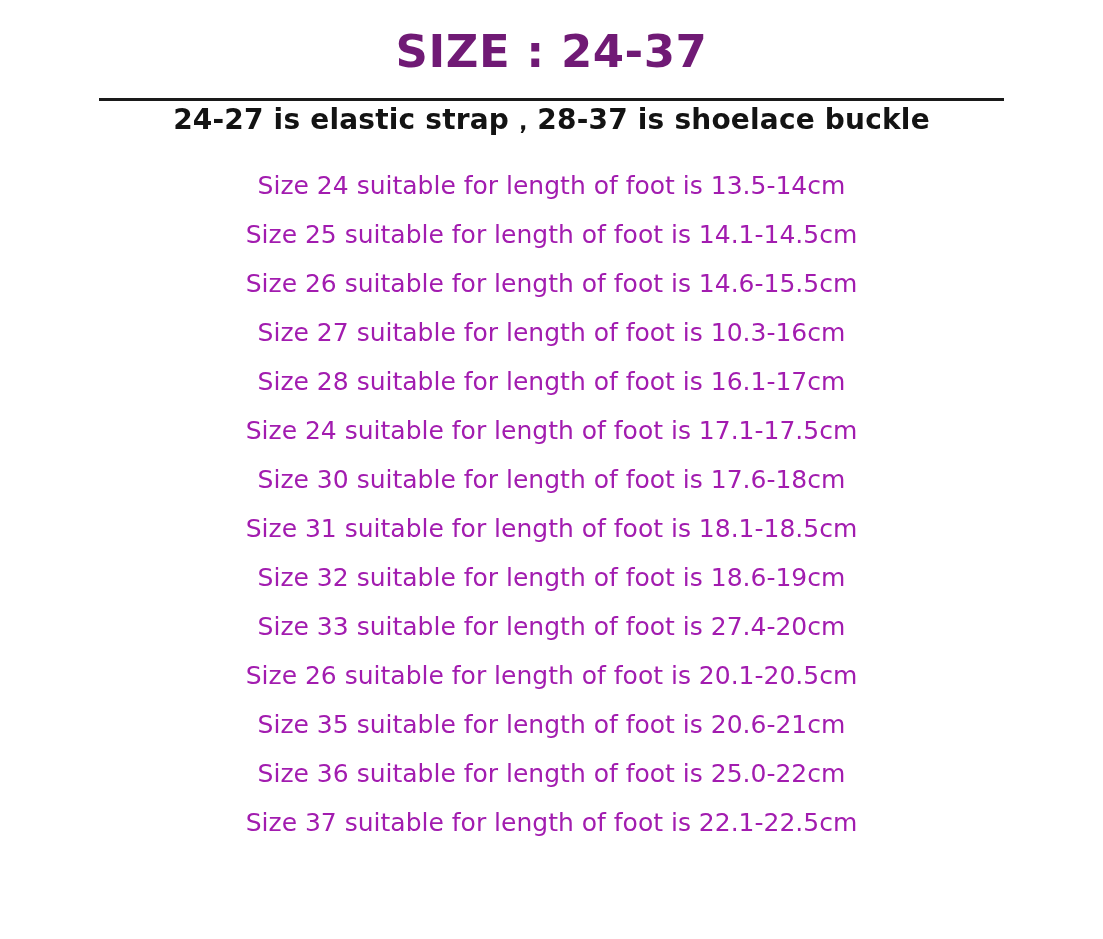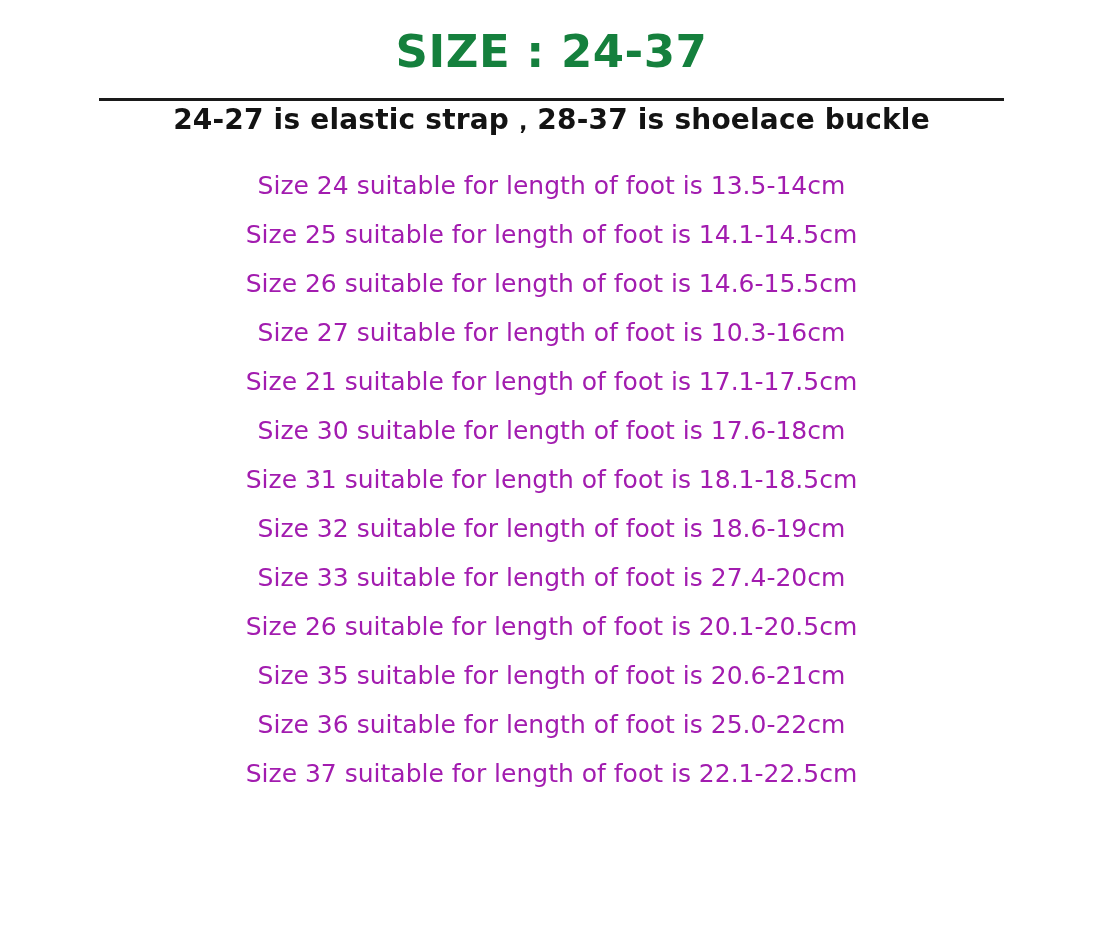--- a/index.html
+++ b/index.html
@@ -23,21 +23,21 @@
     flex-direction: column;
     align-items: center;
   }
   .title {
     margin-top: 26px;
     font-size: 45px;
     font-weight: bold;
     letter-spacing: 0.5px;
     line-height: 1.15;
     text-align: left;
-    color: #15803d;
+    color: #701a75;
   }
   .divider {
     margin-top: 20px;
     width: 905px;
     height: 3px;
     background: #1a1a1a;
   }
   .subtitle {
     font-size: 28px;
     font-weight: bold;
@@ -65,21 +65,22 @@
 
 <div class="page">
   <div class="title">SIZE : 24-37</div>
   <div class="divider"></div>
   <div class="subtitle">24-27 is elastic strap，28-37 is shoelace buckle</div>
   <div class="size-list">
     <div class="size-row">Size 24 suitable for length of foot is 13.5-14cm</div>
     <div class="size-row">Size 25 suitable for length of foot is 14.1-14.5cm</div>
     <div class="size-row">Size 26 suitable for length of foot is 14.6-15.5cm</div>
     <div class="size-row">Size 27 suitable for length of foot is 10.3-16cm</div>
-    <div class="size-row">Size 21 suitable for length of foot is 17.1-17.5cm</div>
+    <div class="size-row">Size 28 suitable for length of foot is 16.1-17cm</div>
+    <div class="size-row">Size 24 suitable for length of foot is 17.1-17.5cm</div>
     <div class="size-row">Size 30 suitable for length of foot is 17.6-18cm</div>
     <div class="size-row">Size 31 suitable for length of foot is 18.1-18.5cm</div>
     <div class="size-row">Size 32 suitable for length of foot is 18.6-19cm</div>
     <div class="size-row">Size 33 suitable for length of foot is 27.4-20cm</div>
     <div class="size-row">Size 26 suitable for length of foot is 20.1-20.5cm</div>
     <div class="size-row">Size 35 suitable for length of foot is 20.6-21cm</div>
     <div class="size-row">Size 36 suitable for length of foot is 25.0-22cm</div>
     <div class="size-row">Size 37 suitable for length of foot is 22.1-22.5cm</div>
   </div>
 </div>

